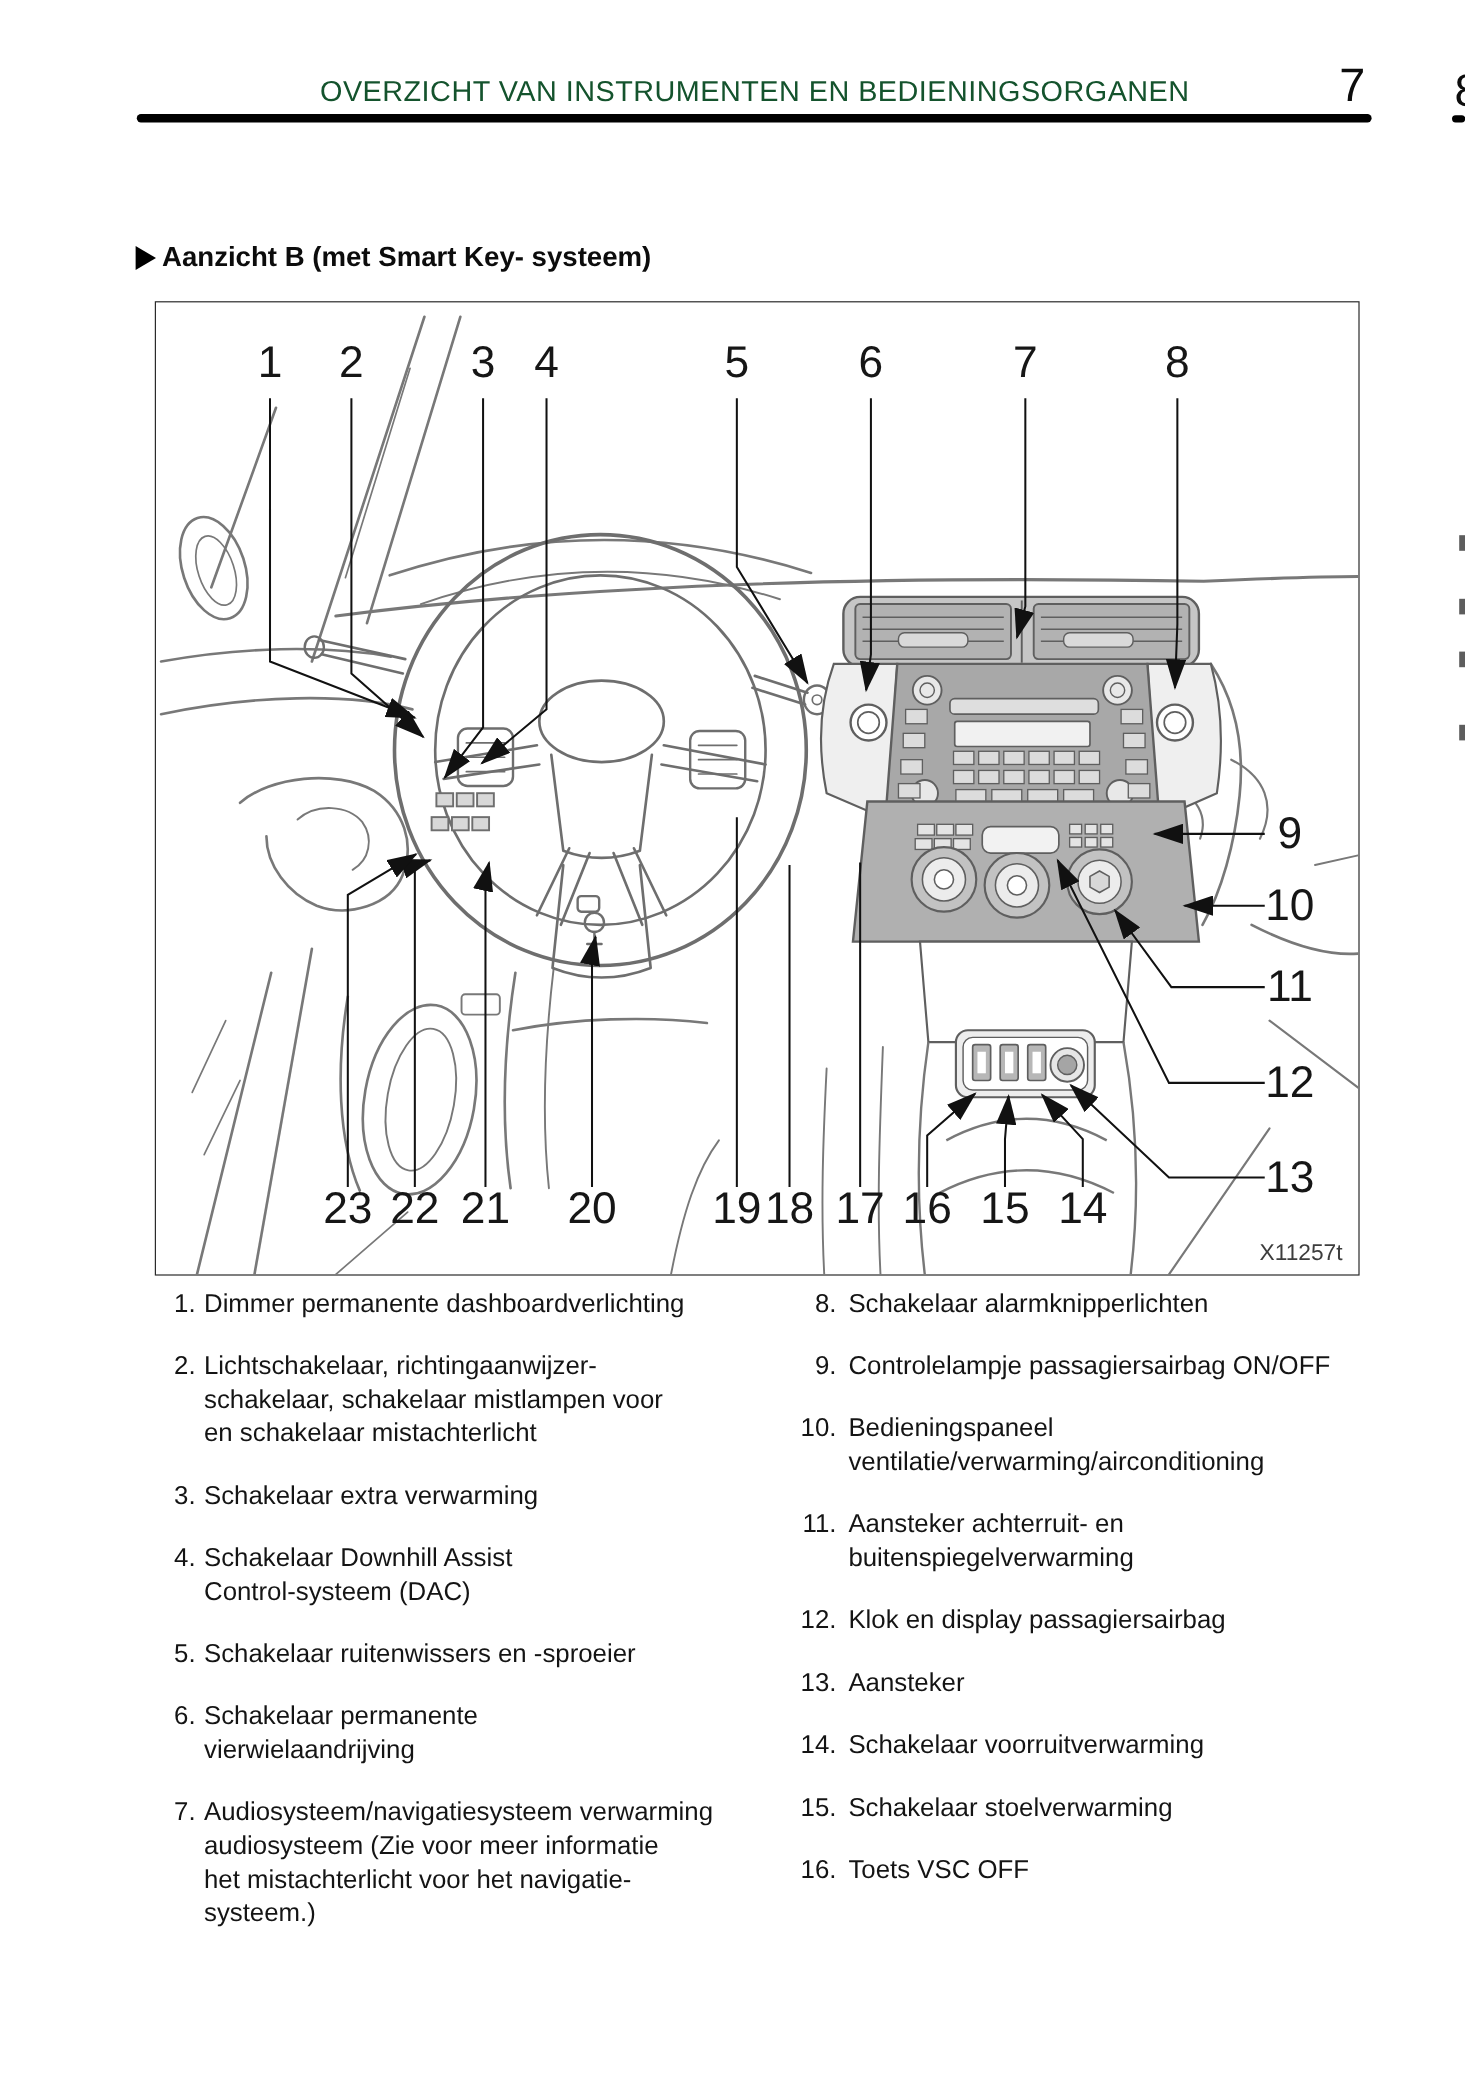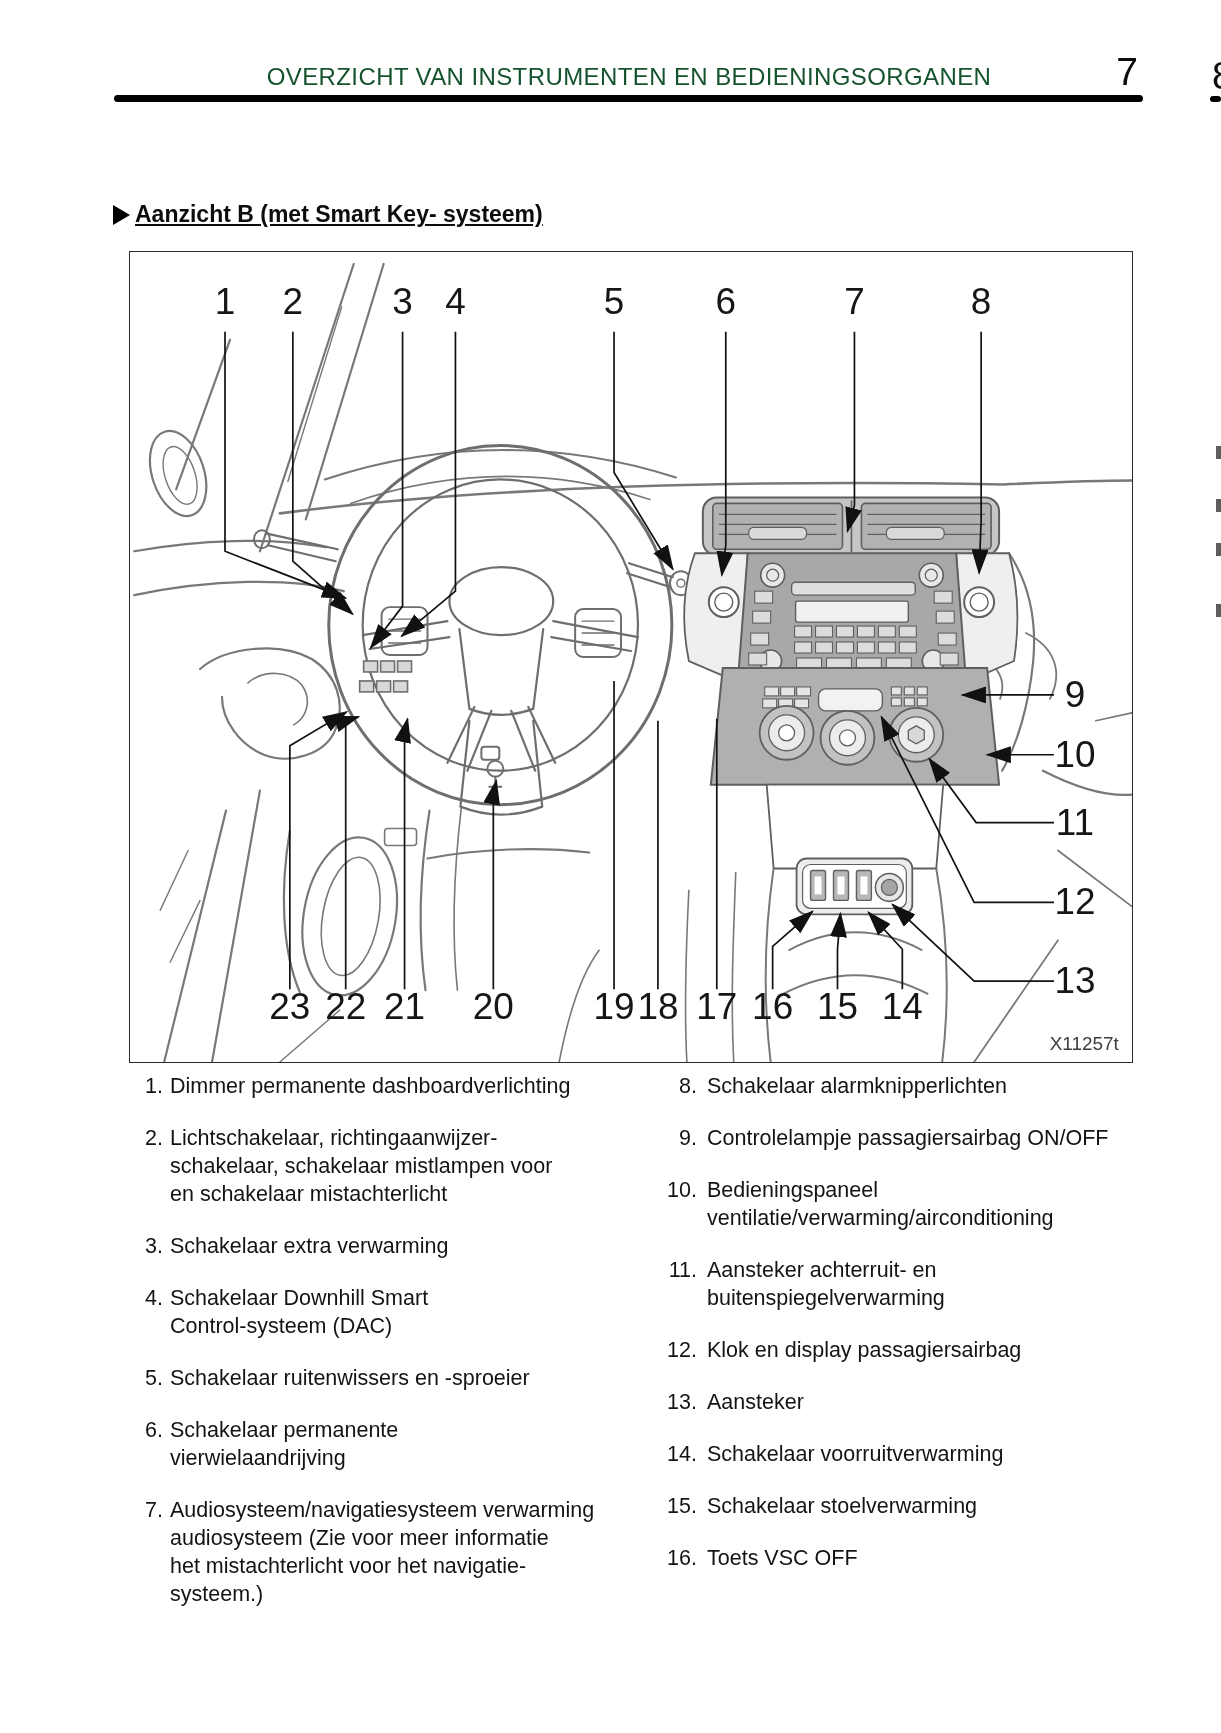--- a/index.html
+++ b/index.html
@@ -19,21 +19,21 @@
   }
   .hdr-rule{
     position:absolute;left:114px;top:95px;width:1029px;height:7px;
     background:#000;border-radius:4px;
   }
   
   .edge-eight{position:absolute;left:1212px;top:55px;font-size:38px;color:#0c0c0c;}
   .edge-rule{position:absolute;left:1210px;top:96px;width:11px;height:6px;background:#000;border-radius:3px;}
   .edge-tick{position:absolute;left:1216px;width:5px;height:13px;background:#5d5d5d;}
   
-  .sec-head{position:absolute;left:113px;top:201px;font-size:23px;font-weight:bold;color:#0c0c0c;display:flex;align-items:center;text-decoration:underline;}
+  .sec-head{position:absolute;left:113px;top:201px;font-size:23px;font-weight:bold;color:#0c0c0c;display:flex;align-items:center;}
   .tri{width:0;height:0;border-left:17px solid #000;border-top:10px solid transparent;
        border-bottom:10px solid transparent;margin-right:5px;flex:none;}
   
   .figbox{position:absolute;left:129px;top:251px;width:1004px;height:812px;
           border:1.6px solid #2b2b2b;box-sizing:border-box;background:#fff;}
   .figbox svg{display:block;width:100%;height:100%;}
   text.co{font-family:"Liberation Sans","DejaVu Sans",sans-serif;font-size:37px;fill:#161616;}
   text.figcode{font-family:"Liberation Sans","DejaVu Sans",sans-serif;font-size:19px;fill:#3d3d3d;}
   
   .legend-col{position:absolute;top:1072px;}
@@ -328,21 +328,21 @@
       </div>
       <div class="leg-item">
         <div class="leg-num">3.</div>
         <div>
           <div class="leg-line">Schakelaar extra verwarming</div>
         </div>
       </div>
       <div class="leg-item">
         <div class="leg-num">4.</div>
         <div>
-          <div class="leg-line">Schakelaar Downhill Smart</div>
+          <div class="leg-line">Schakelaar Downhill Assist</div>
           <div class="leg-line">Control-systeem (DAC)</div>
         </div>
       </div>
       <div class="leg-item">
         <div class="leg-num">5.</div>
         <div>
           <div class="leg-line">Schakelaar ruitenwissers en -sproeier</div>
         </div>
       </div>
       <div class="leg-item">

